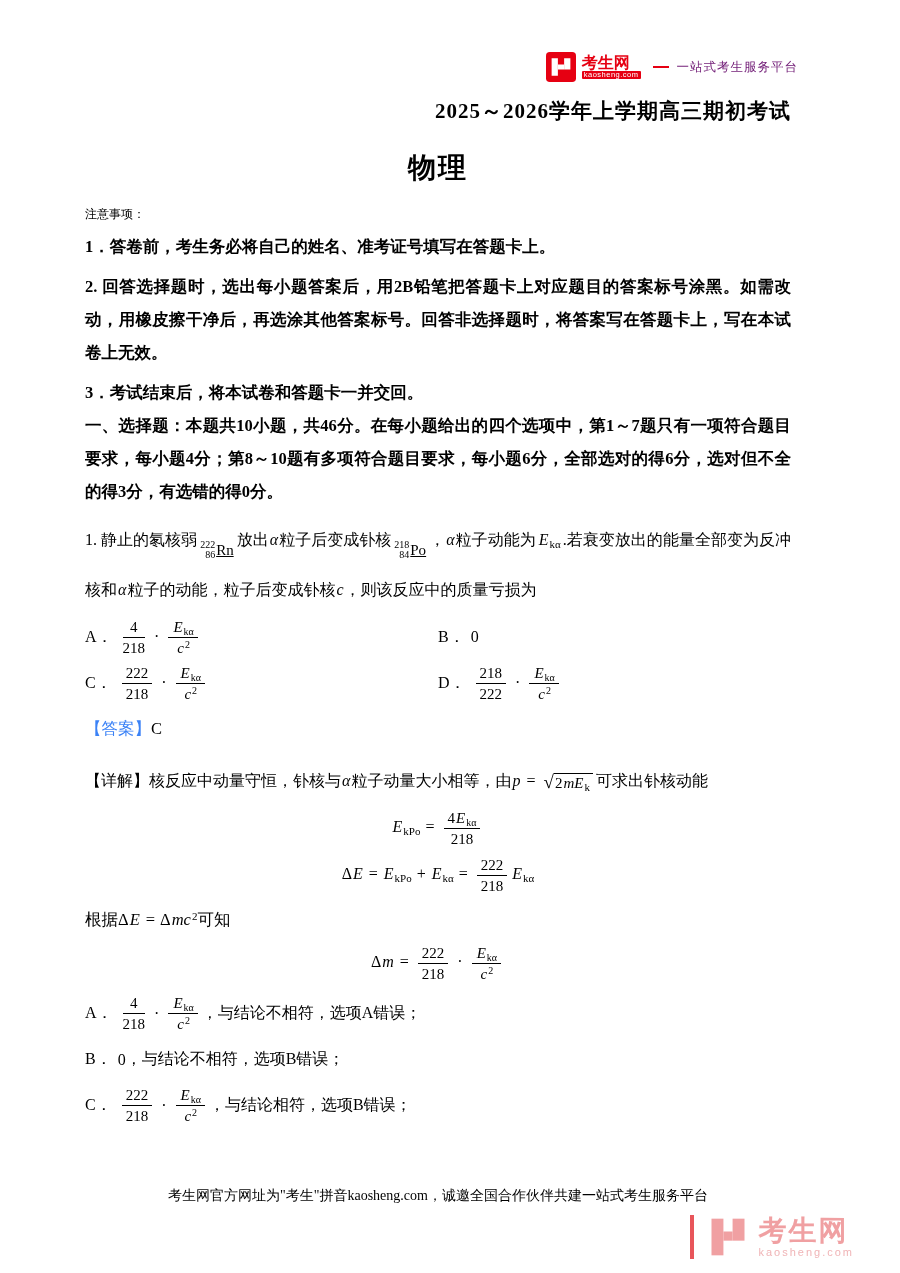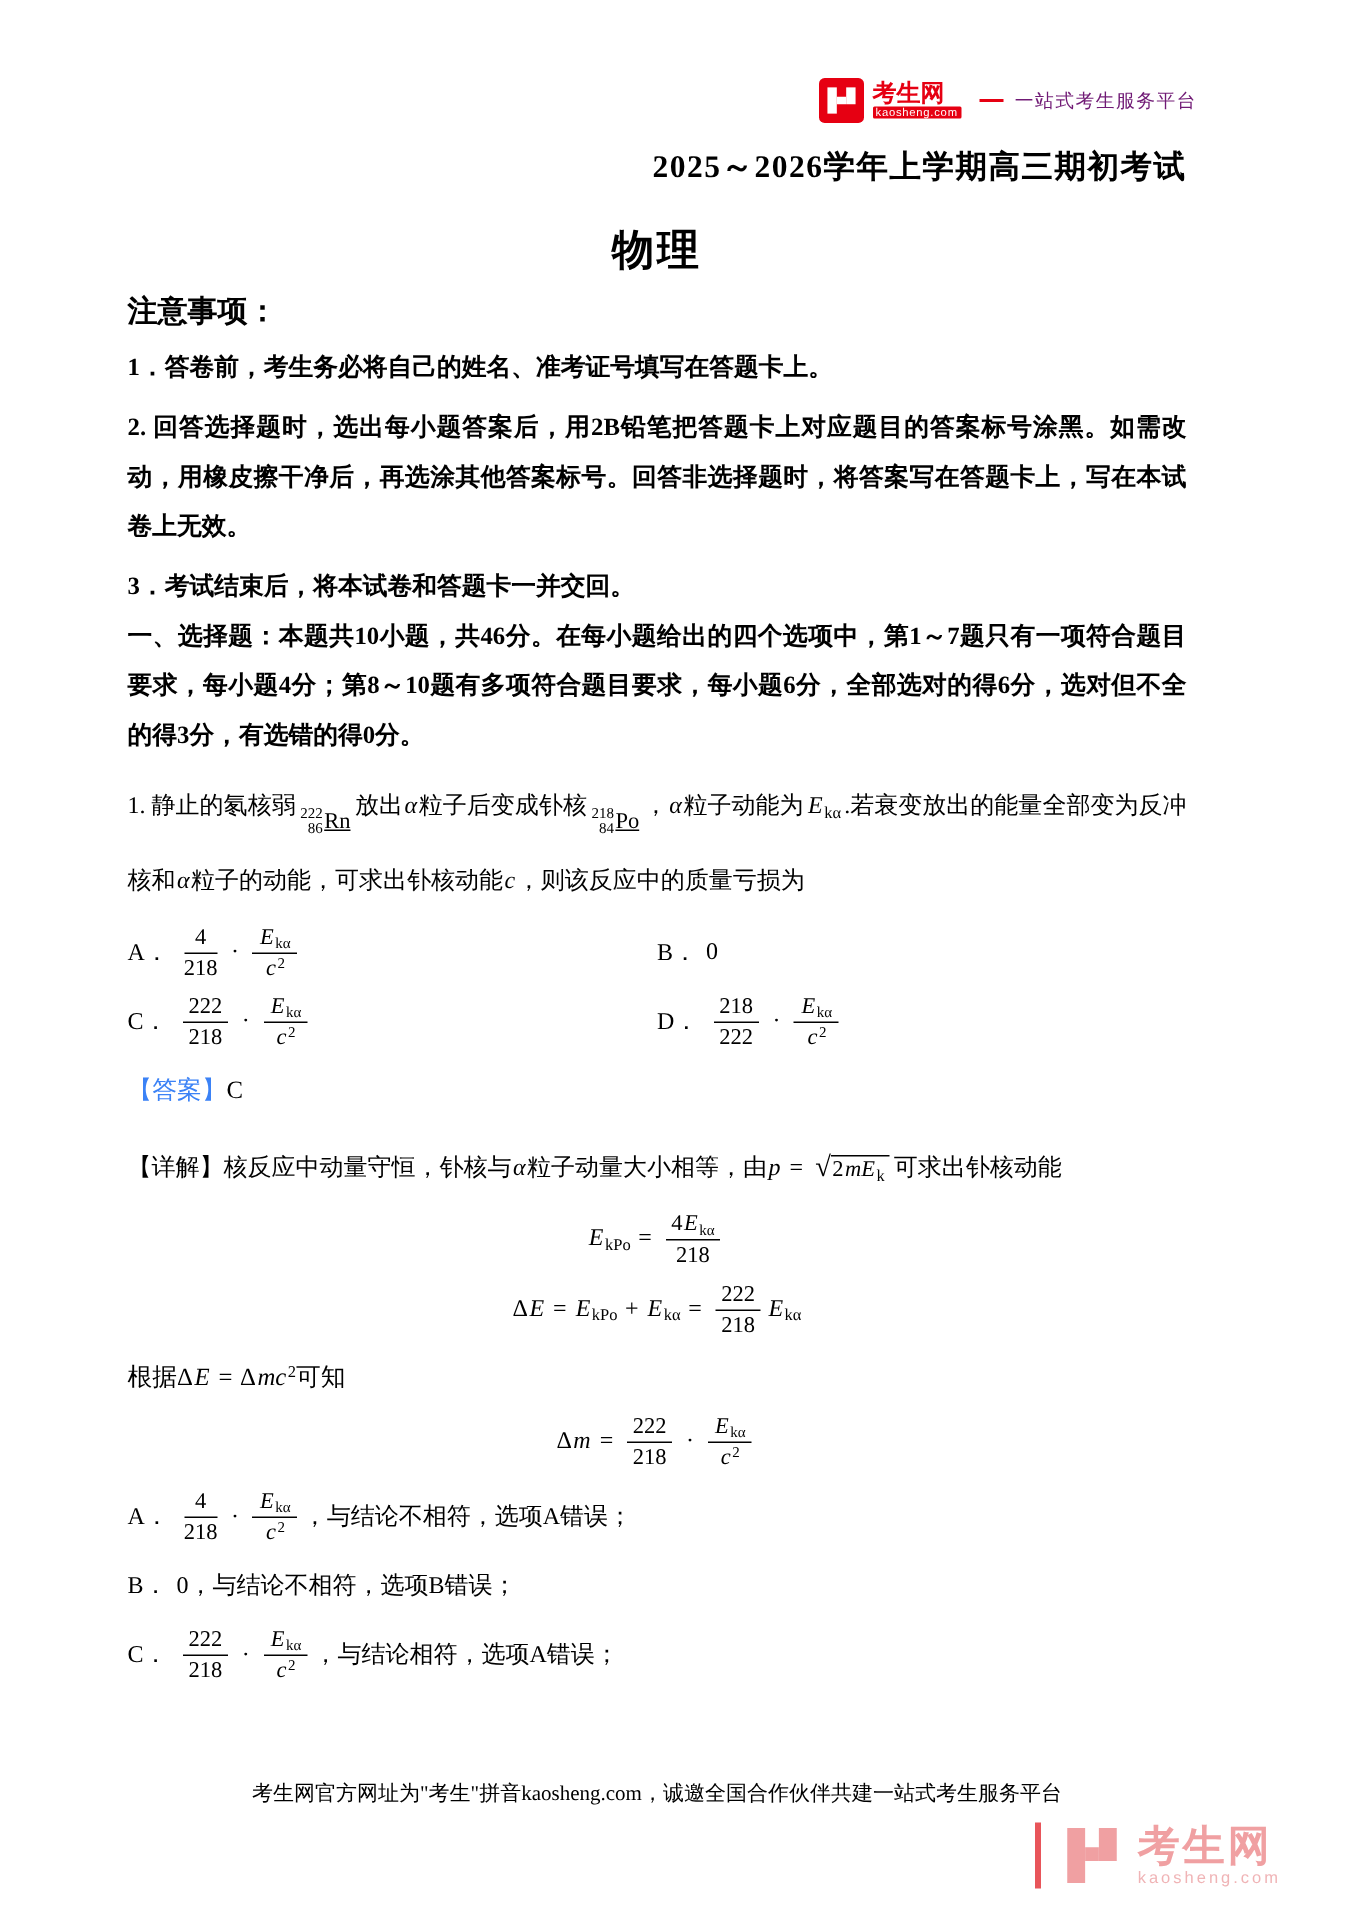--- a/index.html
+++ b/index.html
@@ -17,21 +17,21 @@
   .logo-text{display:flex;flex-direction:column;line-height:1.05;}
   .logo-brand{color:#e60012;font-weight:bold;font-size:16px;}
   .logo-domain{color:#ffffff;background:#e60012;font-size:7.5px;letter-spacing:.5px;padding:0 2px;border-radius:1px;}
   .logo-sep{width:16px;height:2px;background:#e60012;margin:0 2px 0 6px;}
   .logo-tagline{color:#701a75;font-size:12.5px;letter-spacing:1px;}
 
   
   h1{font-size:21px;font-weight:bold;text-align:right;margin:0;line-height:30px;letter-spacing:1px;}
   h2{font-size:28px;font-weight:bold;text-align:center;margin:28px 0 0 0;line-height:28px;letter-spacing:2px;}
 
-  .notice-head{margin-top:12px;font-size:20px;font-weight:bold;}
+  .notice-head{margin-top:24px;font-size:12px;font-weight:normal;}
   .para{font-size:16.5px;line-height:33px;text-align:justify;margin:0;}
   .item{margin-top:7px;font-weight:bold;}
   .section-head{font-weight:bold;}
 
   
   .q{margin-top:12px;line-height:40px;font-size:16px;font-weight:normal;}
   .mi{font-style:italic;font-family:"Liberation Serif","DejaVu Serif",serif;margin:0 1px;}
   sub{font-size:11px;vertical-align:-3px;line-height:0;}
   sup{font-size:11px;vertical-align:5px;line-height:0;}
   .mo{margin:0 5px;}
@@ -116,21 +116,21 @@
           <span>222</span>
           <span>86</span>
         </span>
         <span class="nuc-sym">Rn</span>
       </span><span>放出</span><span class="mi">α</span><span>粒子后变成钋核</span><span class="nuc">
         <span class="nuc-s">
           <span>218</span>
           <span>84</span>
         </span>
         <span class="nuc-sym">Po</span>
-      </span><span>，</span><span class="mi">α</span><span>粒子动能为</span><span class="mv"><span class="mi">E</span><sub>kα</sub></span><span>.若衰变放出的能量全部变为反冲核和</span><span class="mi">α</span><span>粒子的动能，可求出钋核动能</span><span class="mi">c</span><span>，则该反应中的质量亏损为</span>
+      </span><span>，</span><span class="mi">α</span><span>粒子动能为</span><span class="mv"><span class="mi">E</span><sub>kα</sub></span><span>.若衰变放出的能量全部变为反冲核和</span><span class="mi">α</span><span>粒子的动能，粒子后变成钋核</span><span class="mi">c</span><span>，则该反应中的质量亏损为</span>
   </p>
 
   <div class="opts">
     <div class="opt">
       <span class="opt-label">A．</span>
       <span class="frac">
           <span class="num">4</span>
           <span class="den">218</span>
         </span>
       <span class="mo">·</span>
@@ -220,21 +220,21 @@
     <span class="opt-label">C．</span>
     <span class="frac">
         <span class="num">222</span>
         <span class="den">218</span>
       </span>
     <span class="mo">·</span>
     <span class="frac">
         <span class="num"><span class="mi">E</span><sub>kα</sub></span>
         <span class="den"><span class="mi">c</span><sup>2</sup></span>
       </span>
-    <span>，与结论相符，选项A错误；</span>
+    <span>，与结论相符，选项B错误；</span>
   </div>
 
   <div class="footer">考生网官方网址为"考生"拼音kaosheng.com，诚邀全国合作伙伴共建一站式考生服务平台</div>
 
   <div class="watermark">
     <span class="wm-icon">
       <svg width="44" height="44" viewBox="0 0 24 24">
         <rect x="3" y="2" width="6.5" height="20" fill="#f0a0a2"></rect>
         <rect x="14.5" y="2" width="6.5" height="12" fill="#f0a0a2"></rect>
         <rect x="9.5" y="9" width="5" height="5" fill="#f0a0a2"></rect>

